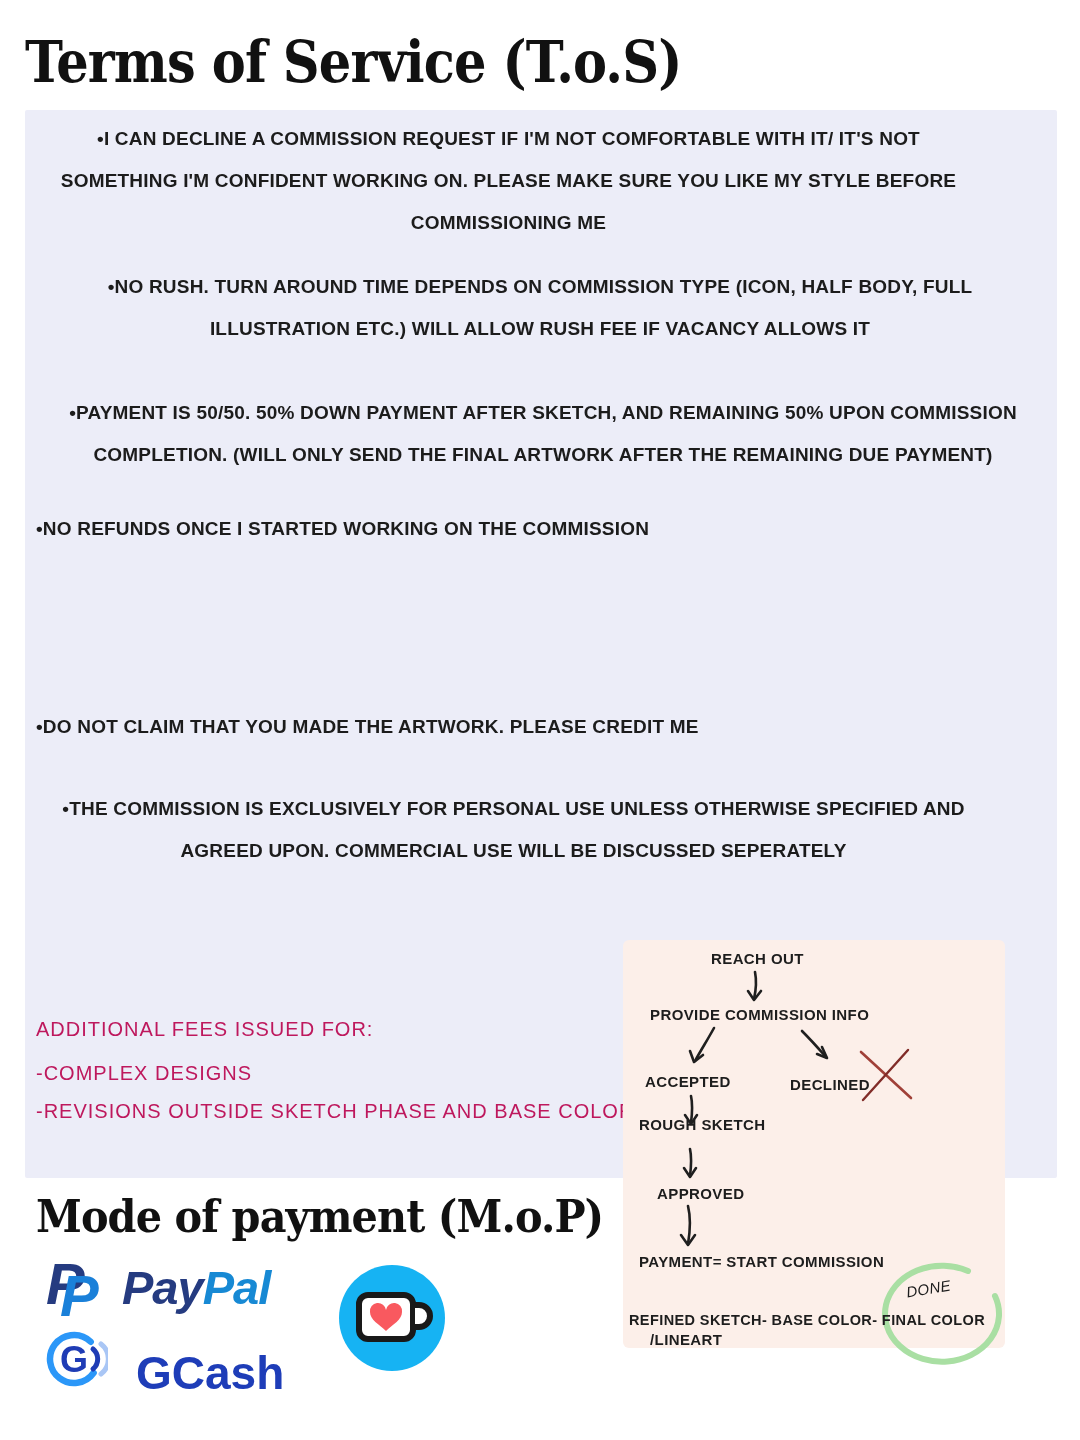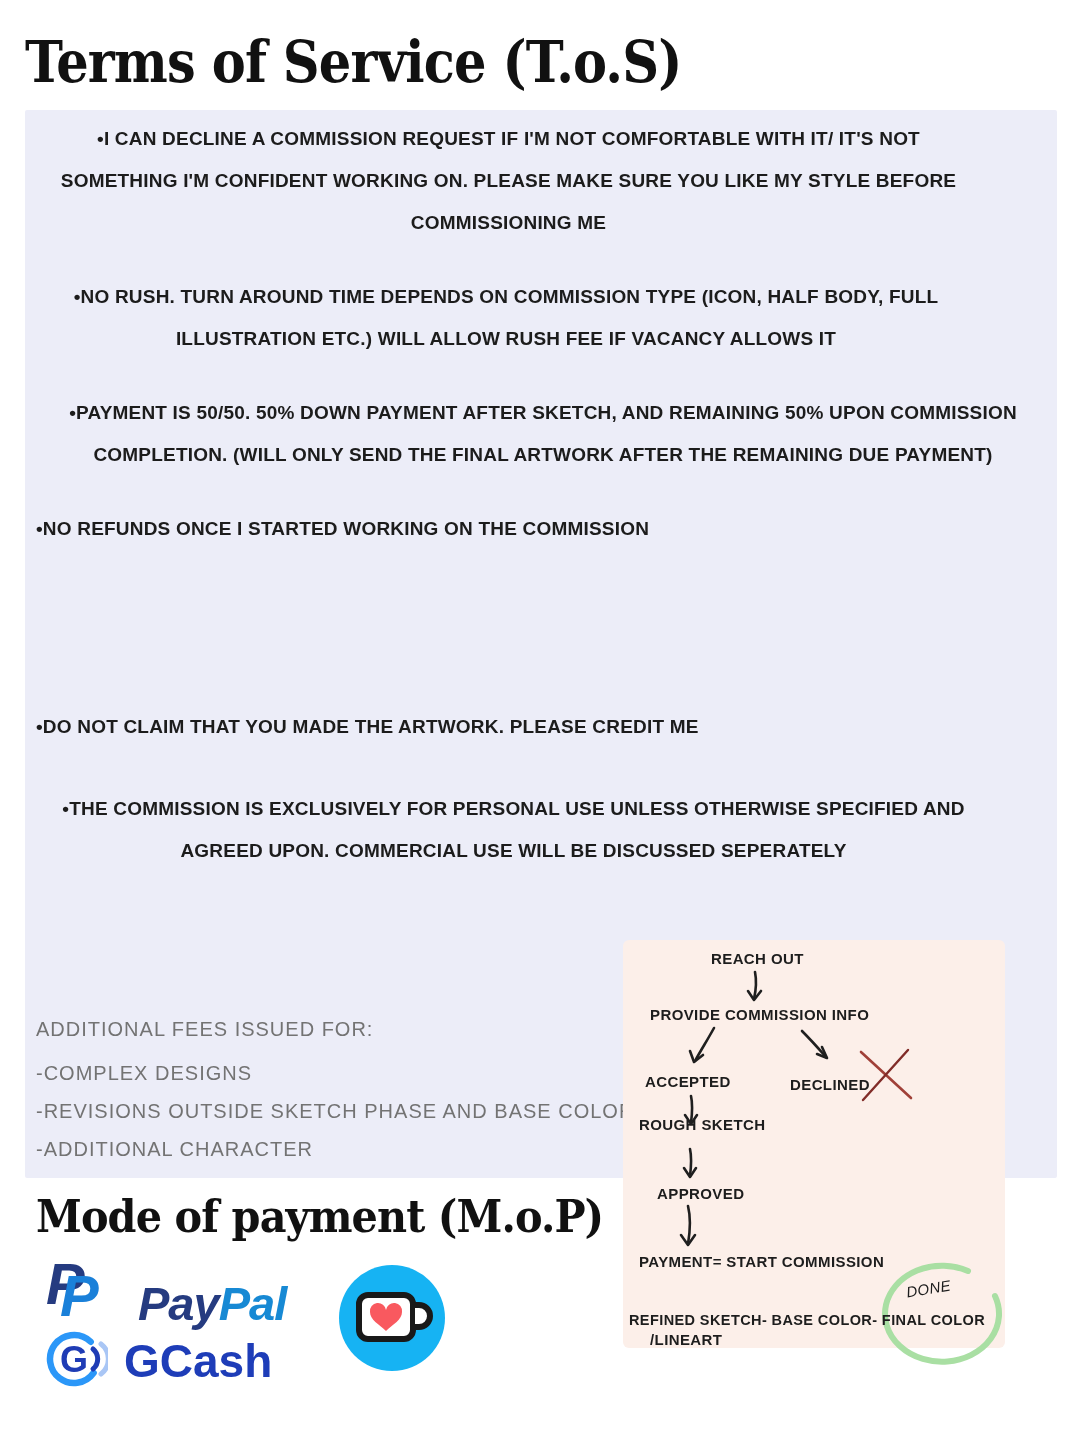--- a/index.html
+++ b/index.html
@@ -33,31 +33,31 @@
   .tos-panel{
     position:absolute;left:25px;top:110px;width:1032px;height:1068px;
     background:#ecedf8;border-radius:2px;
   }
   .bullet{
     position:absolute;left:11px;margin:0;
     font-size:19px;font-weight:700;letter-spacing:.2px;
     line-height:42px;color:#1c1c1c;text-align:center;
   }
   .b1{top:8px;max-width:945px;}
-  .b2{top:166px;max-width:940px;}
+  .b2{top:156px;max-width:940px;margin-left:34px;}
   .b3{top:282px;max-width:1014px;}
   .b4{top:398px;max-width:1000px;}
   .b5{top:482px;max-width:1014px;}
   .b6{top:596px;max-width:1000px;}
   .b7{top:678px;max-width:955px;}
   .b8{top:792px;max-width:590px;}
   .fees-heading,.fee{
     position:absolute;left:11px;margin:0;
     font-size:20px;font-weight:400;letter-spacing:1px;
-    color:#737373;white-space:nowrap;
+    color:#be185d;white-space:nowrap;
   }
   .fees-heading{top:908px;}
   .f1{top:952px;}
   .f2{top:990px;}
   .f3{top:1028px;}
 
   
   .flowchart{
     position:absolute;left:623px;top:940px;width:382px;height:408px;
     background:#fcefe9;border-radius:6px;
@@ -77,29 +77,29 @@
   .fc-refined{left:6px;top:372px;font-size:14.5px;}
   .fc-lineart{left:27px;top:391px;}
   .fc-done{
     left:283px;top:340px;font-weight:400;font-size:15px;
     transform:rotate(-9deg);font-style:italic;
   }
 
   
   .paypal-mark{position:absolute;left:46px;top:1252px;}
   .paypal-word{
-    position:absolute;left:122px;top:1260px;margin:16px;
+    position:absolute;left:122px;top:1260px;margin:0;
     font-size:47px;font-weight:800;font-style:italic;letter-spacing:-1px;
     white-space:nowrap;
   }
   .pp-a{color:#253b80;}
   .pp-b{color:#1789d4;}
   .gcash-icon{position:absolute;left:46px;top:1328px;}
   .gcash-word{
-    position:absolute;left:124px;top:1334px;margin:0;
+    position:absolute;left:124px;top:1334px;margin:12px;
     font-size:46px;font-weight:700;letter-spacing:0px;
     color:#1e3db8;white-space:nowrap;
   }
   .kofi-icon{position:absolute;left:337px;top:1263px;}
 </style>
 </head>
 <body>
 
 <div class="page">
 
@@ -109,21 +109,20 @@
     <p class="bullet b1">•I CAN DECLINE A COMMISSION REQUEST IF I'M NOT COMFORTABLE WITH IT/ IT'S NOT SOMETHING I'M CONFIDENT WORKING ON. PLEASE MAKE SURE YOU LIKE MY STYLE BEFORE COMMISSIONING ME</p>
     <p class="bullet b2">•NO RUSH. TURN AROUND TIME DEPENDS ON COMMISSION TYPE (ICON, HALF BODY, FULL ILLUSTRATION ETC.) WILL ALLOW RUSH FEE IF VACANCY ALLOWS IT</p>
     <p class="bullet b3">•PAYMENT IS 50/50. 50% DOWN PAYMENT AFTER SKETCH, AND REMAINING 50% UPON COMMISSION COMPLETION. (WILL ONLY SEND THE FINAL ARTWORK AFTER THE REMAINING DUE PAYMENT)</p>
     <p class="bullet b4">•NO REFUNDS ONCE I STARTED WORKING ON THE COMMISSION</p>
     <p class="bullet b6">•DO NOT CLAIM THAT YOU MADE THE ARTWORK. PLEASE CREDIT ME</p>
     <p class="bullet b7">•THE COMMISSION IS EXCLUSIVELY FOR PERSONAL USE UNLESS OTHERWISE SPECIFIED AND AGREED UPON. COMMERCIAL USE WILL BE DISCUSSED SEPERATELY</p>
 
     <p class="fees-heading">ADDITIONAL FEES ISSUED FOR:</p>
     <p class="fee f1">-COMPLEX DESIGNS</p>
     <p class="fee f2">-REVISIONS OUTSIDE SKETCH PHASE AND BASE COLORS</p>
-    <p class="fee f3">-ADDITIONAL CHARACTER</p>
   </div>
 
   <div class="flowchart">
     <svg class="fc-svg" width="382" height="468" viewBox="0 0 382 468">
       <g stroke="#1f1f1f" stroke-width="2.6" fill="none" stroke-linecap="round" stroke-linejoin="round">
         <path d="M132,32 C134,42 133,50 131,59"></path>
           <path d="M125,51 L131,60 L138,51"></path>
         <path d="M91,88 C85,99 78,110 72,121"></path>
           <path d="M67,111 L71,122 L80,115"></path>
         <path d="M179,91 C187,99 196,109 203,117"></path>

